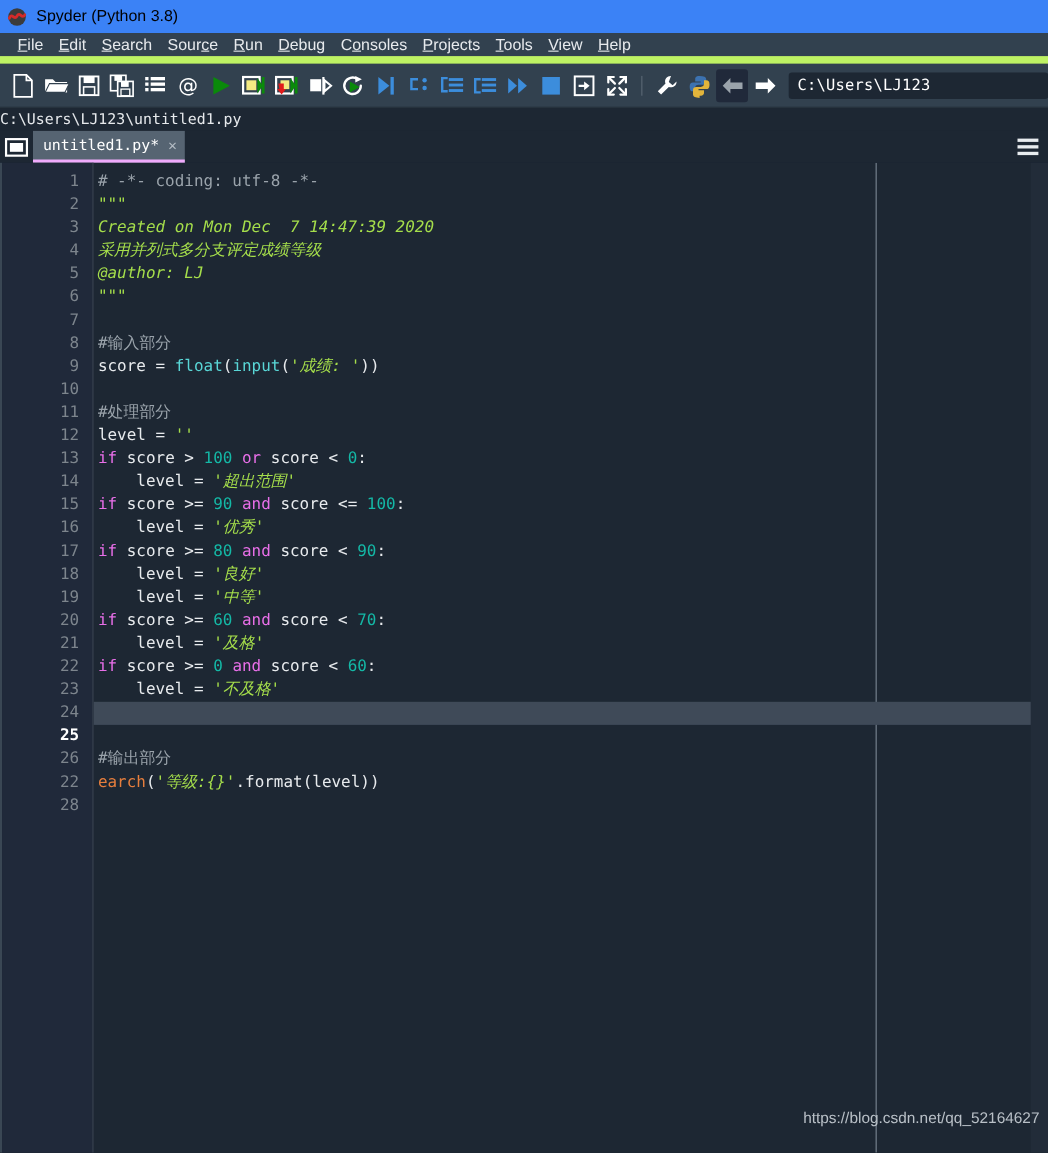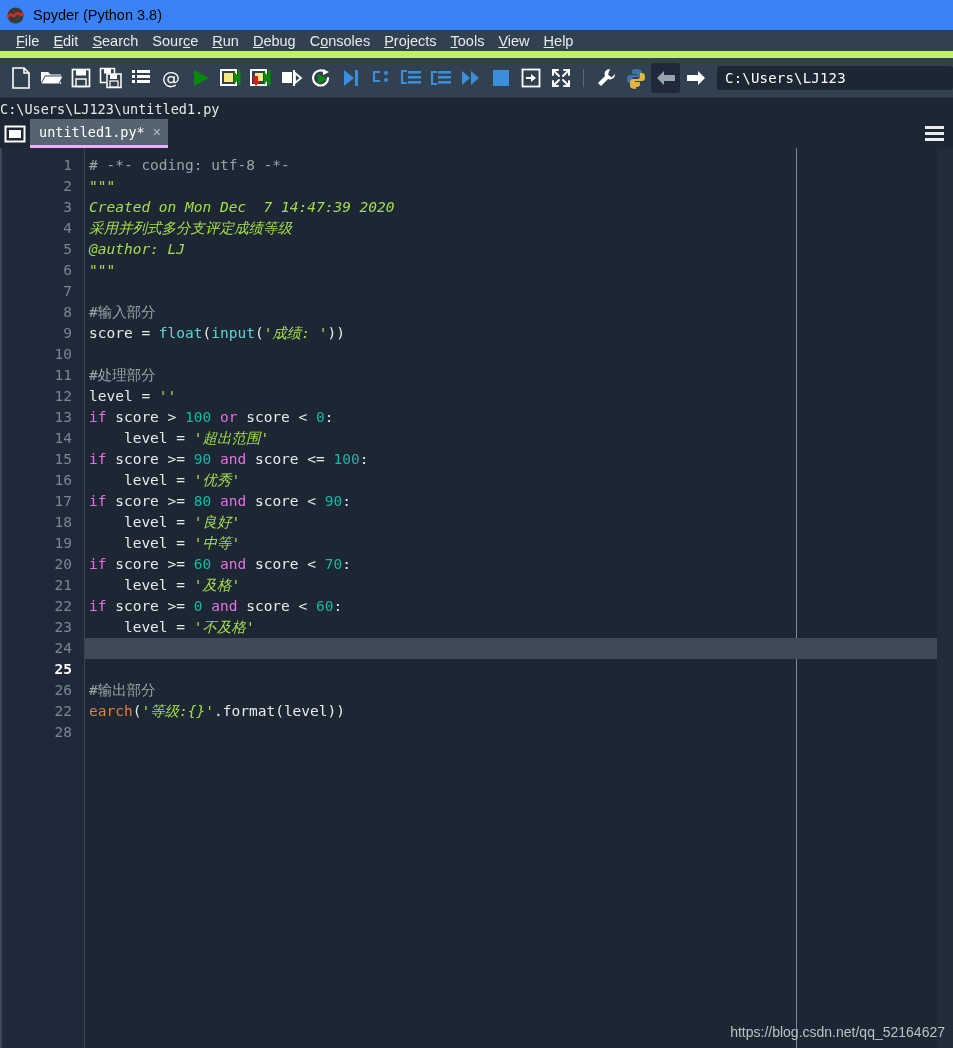--- a/index.html
+++ b/index.html
@@ -114,21 +114,21 @@
     padding-left:4px;box-sizing:border-box;position:relative;z-index:2;
   }
   .code .row.cur{background:#3f4a58;}
   .ruler{
     position:absolute;top:0;bottom:0;left:711px;width:1px;background:#7c8894;z-index:1;
   }
   .scrollgut{
     position:absolute;top:0;bottom:0;right:0;width:16px;background:#222c39;z-index:3;
   }
   .watermark{
-    position:absolute;right:8px;bottom:8px;z-index:5;
+    position:absolute;right:8px;bottom:24px;z-index:5;
     font-family:"Liberation Sans",sans-serif;font-size:14px;color:#b9c0c7;
     white-space:nowrap;
   }
   
   .t-cmt{color:#9aa3ab;}
   .t-str{color:#a5de4b;font-style:italic;}
   .t-kw{color:#e86fe8;}
   .t-num{color:#14b8a6;}
   .t-bi{color:#e67e3d;}
   .t-fn{color:#59d6d6;}

